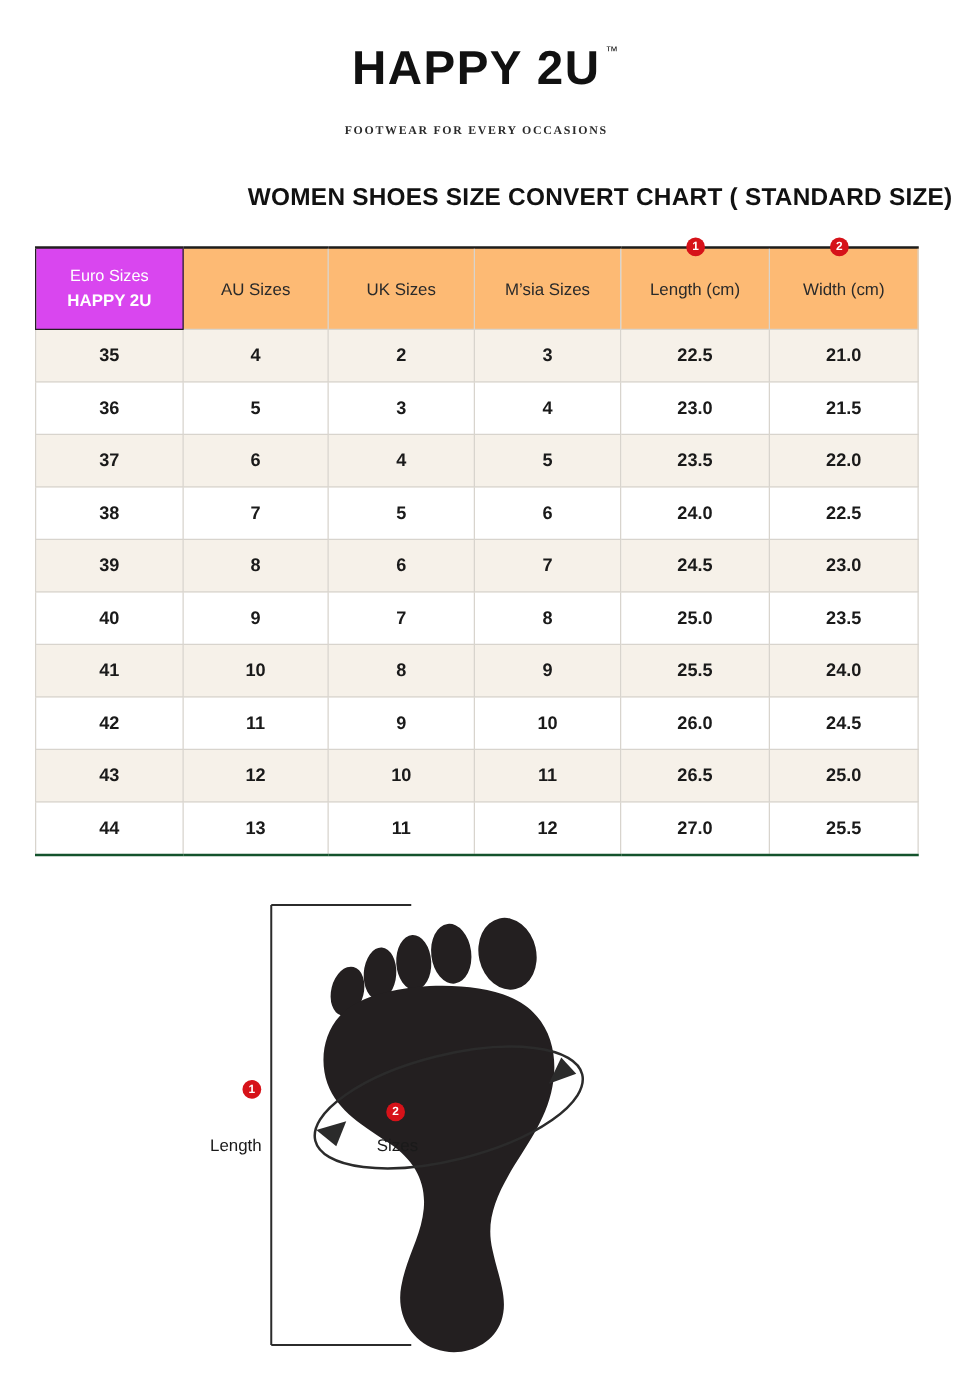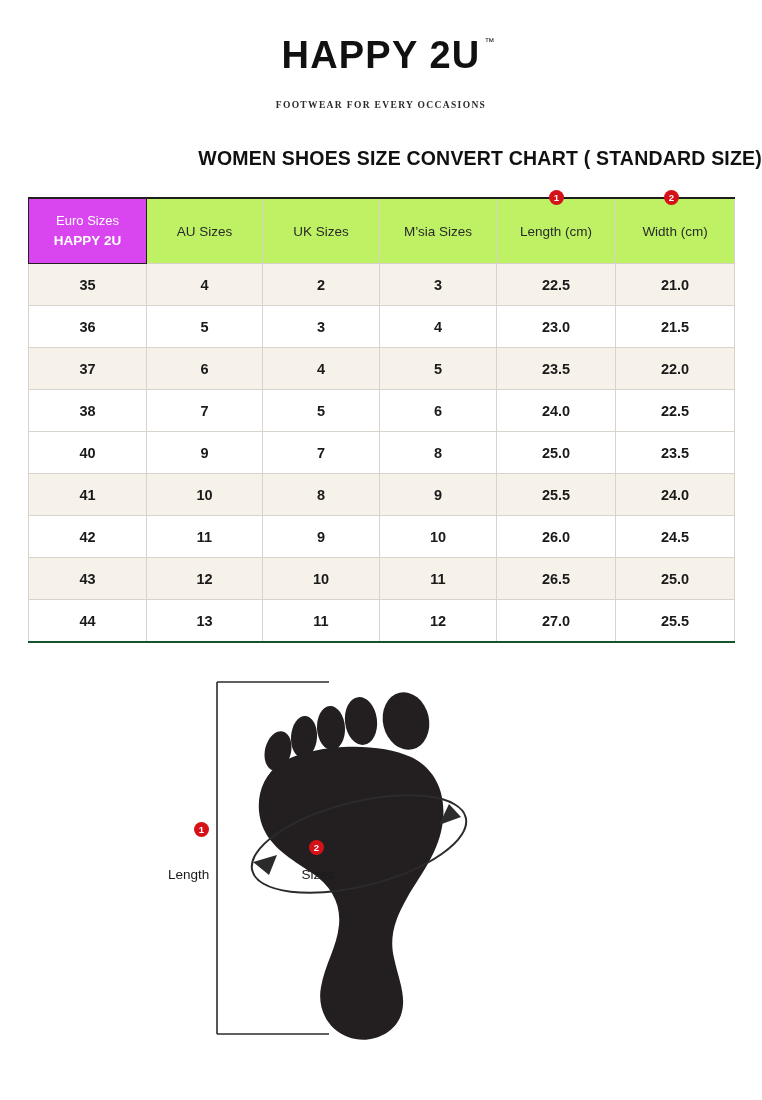--- a/index.html
+++ b/index.html
@@ -70,21 +70,21 @@
   table.size-table th,
   table.size-table td {
     border: 1px solid #d8d4cd;
     text-align: center;
     height: 39px;
     font-size: 14.5px;
     font-weight: bold;
     color: #1a1a1a;
   }
   table.size-table thead th {
-    background: #bef264;
+    background: #fdba74;
     font-size: 13.5px;
     font-weight: normal;
     color: #2a2a2a;
     height: 62px;
     border-top: 2px solid #1d1d1b;
     border-bottom: 1px solid #d8d4cd;
   }
   table.size-table thead th.dark {
     background: #d946ef;
     color: #ffffff;
@@ -236,20 +236,28 @@
         <td>23.5</td>
         <td>22.0</td>
       </tr>
       <tr>
         <td>38</td>
         <td>7</td>
         <td>5</td>
         <td>6</td>
         <td>24.0</td>
         <td>22.5</td>
+      </tr>
+      <tr class="alt">
+        <td>39</td>
+        <td>8</td>
+        <td>6</td>
+        <td>7</td>
+        <td>24.5</td>
+        <td>23.0</td>
       </tr>
       <tr>
         <td>40</td>
         <td>9</td>
         <td>7</td>
         <td>8</td>
         <td>25.0</td>
         <td>23.5</td>
       </tr>
       <tr class="alt">

